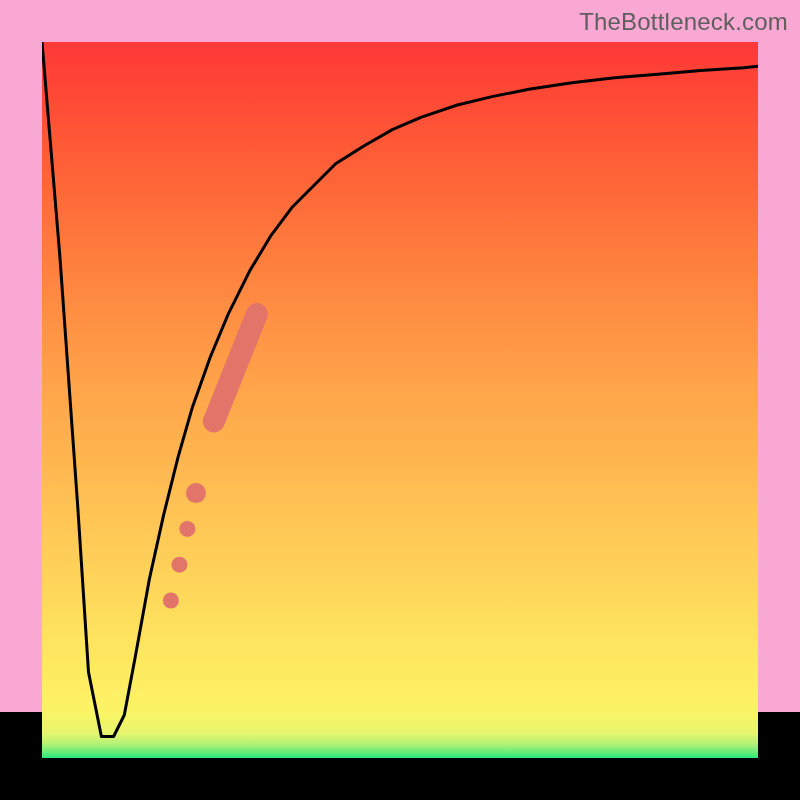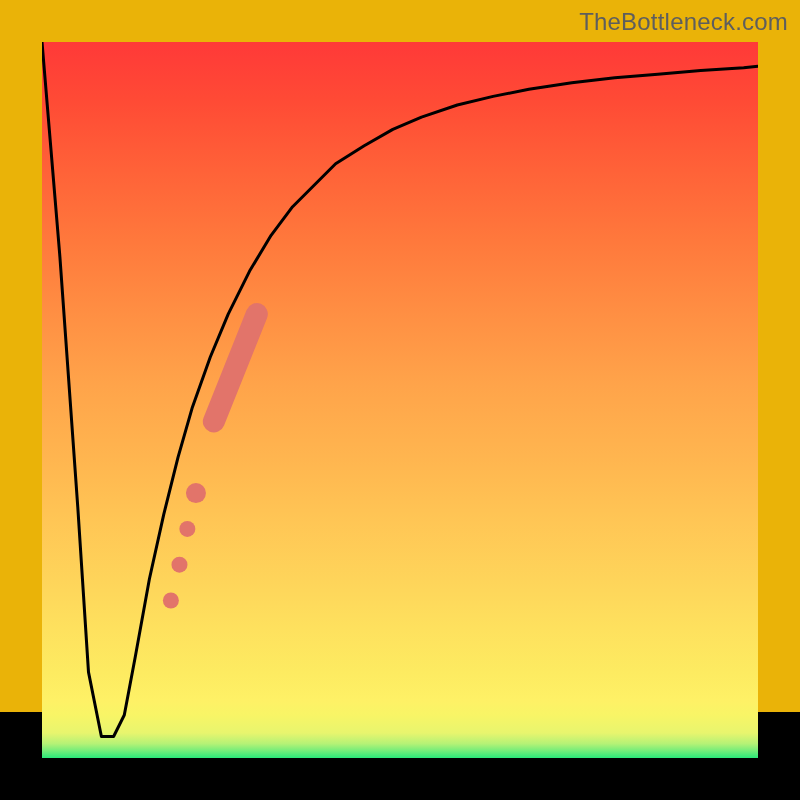--- a/index.html
+++ b/index.html
@@ -8,21 +8,21 @@
     width: 800px;
     height: 800px;
     overflow: hidden;
     background: #000;
     font-family: Arial, Helvetica, sans-serif;
   }
   .frame {
     position: relative;
     width: 800px;
     height: 712px;
-    background: #eab308;
+    background: #f9a8d4;
   }
   .plot-area {
     position: absolute;
     left: 42px;
     top: 42px;
     width: 716px;
     height: 716px;
     
     background: linear-gradient(
       to top,

